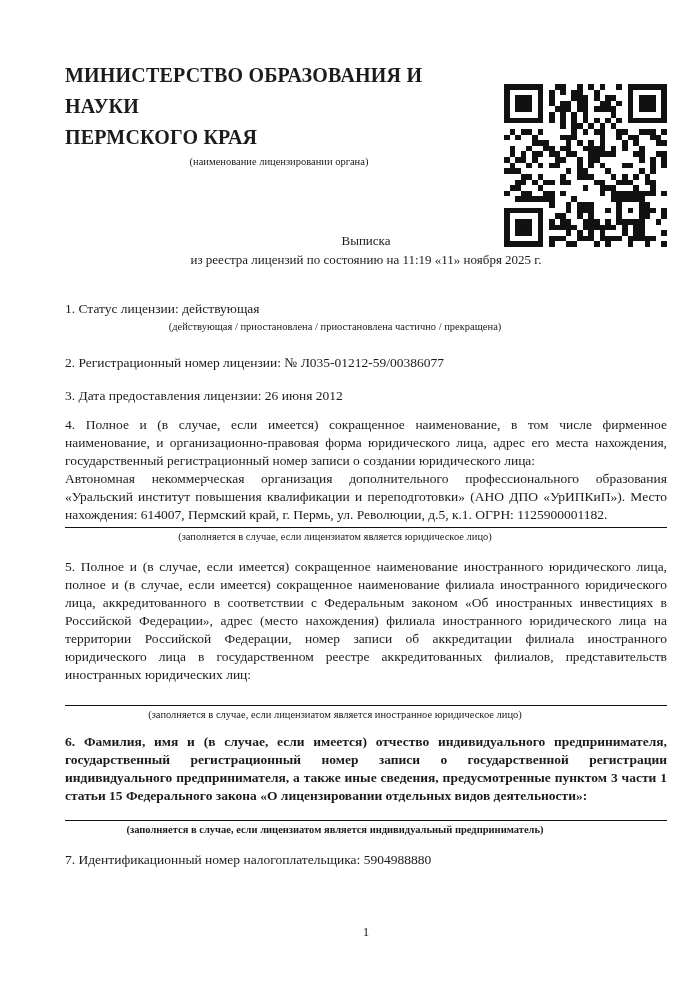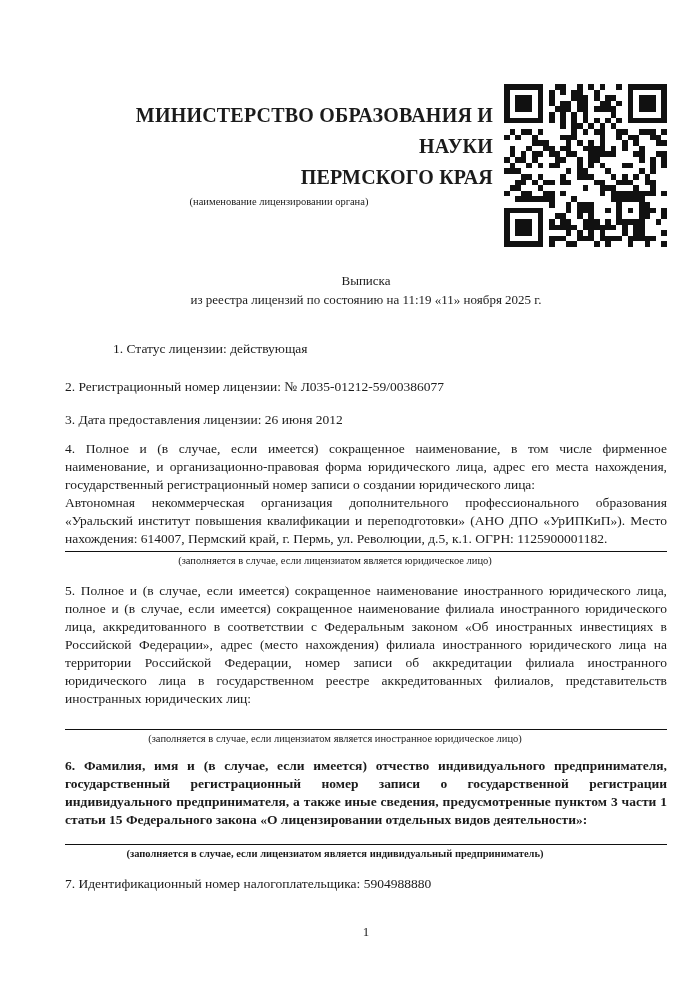--- a/index.html
+++ b/index.html
@@ -20,23 +20,23 @@
   }
   .qr-box {
     position: absolute;
     left: 504px;
     top: 84px;
     width: 163px;
     height: 163px;
   }
   .qr-box svg { display: block; width: 163px; height: 163px; shape-rendering: crispEdges; }
   .ministry {
-    margin-top: 100px;
+    margin-top: 60px;
     width: 428px;
-    text-align: right;
+    text-align: left;
     font-weight: bold;
     font-size: 20px;
     line-height: 31px;
     letter-spacing: 0.2px;
   }
   .ministry-caption {
     width: 428px;
     text-align: center;
     font-size: 10.5px;
     line-height: 14px;
@@ -58,21 +58,21 @@
     width: 540px;
     text-align: center;
     font-size: 10.5px;
     line-height: 15px;
   }
   .rule {
     width: 602px;
     height: 0;
     border-top: 1.5px solid #111;
   }
-  .item-1 { margin-top: 31px; margin-left: 48px; }
+  .item-1 { margin-top: 31px; }
   .item-2 { margin-top: 20px; }
   .item-3 { margin-top: 15px; }
   .item-4 { margin-top: 11px; }
   .item-4 .rule { margin-top: 3px; }
   .item-5 { margin-top: 14px; }
   .item-5 .rule { margin-top: 21px; }
   .item-6 { margin-top: 11px; font-weight: bold; }
   .item-6 .rule { margin-top: 15px; }
   .item-7 { margin-top: 14px; }
   .field-caption { margin-top: 1px; }
@@ -504,20 +504,21 @@
     </div>
     <div class="ministry-caption">(наименование лицензировании органа)</div>
 
     <div class="doc-title">
       <div>Выписка</div>
       <div>из реестра лицензий по состоянию на 11:19 «11» ноября 2025 г.</div>
     </div>
 
     <div class="item item-1">
       <div>1. Статус лицензии: действующая</div>
+      <div class="field-caption">(действующая / приостановлена / приостановлена частично / прекращена)</div>
     </div>
 
     <div class="item item-2">
       <div>2. Регистрационный номер лицензии: № Л035-01212-59/00386077</div>
     </div>
 
     <div class="item item-3">
       <div>3. Дата предоставления лицензии: 26 июня 2012</div>
     </div>
 

